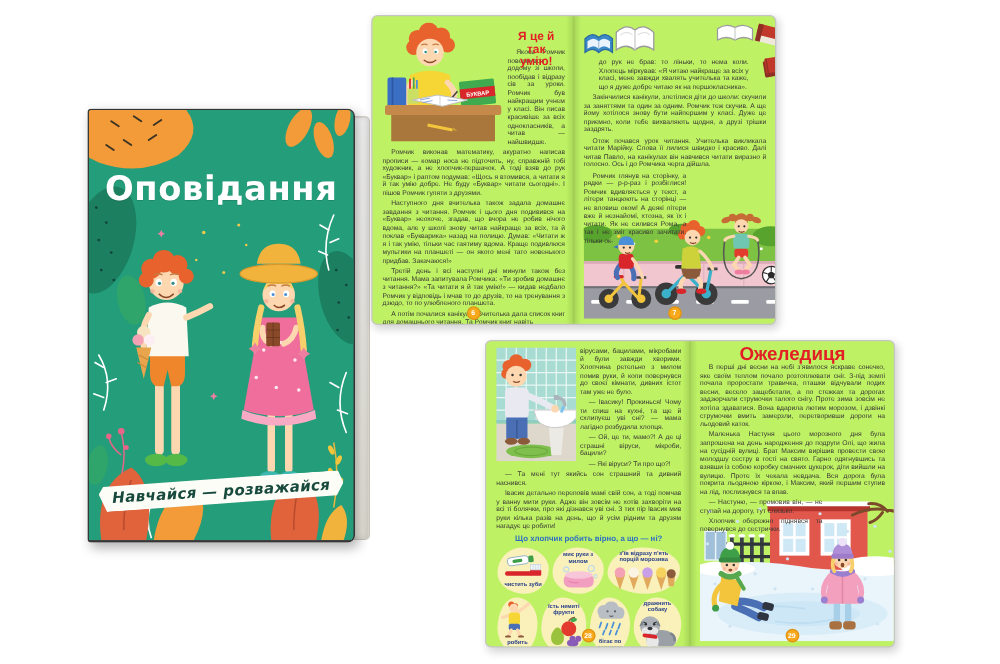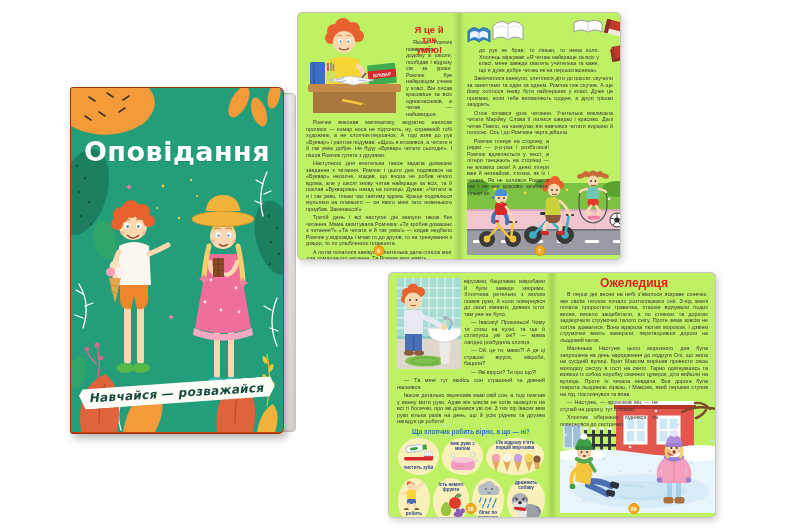--- a/index.html
+++ b/index.html
@@ -4,21 +4,21 @@
 <style>
   html,body{margin:0;padding:0;background:#fff;}
   .stage{position:relative;width:800px;height:531px;background:#ffffff;overflow:hidden;
          font-family:"Liberation Sans",sans-serif;}
 
   
   .cover-wrap{position:absolute;left:70px;top:87px;width:226px;height:348px;}
   .cover-pages{position:absolute;right:0;top:6px;width:16px;height:337px;
     background:linear-gradient(180deg,#ffffff,#eceadf);border:1px solid #c9c4ba;
     border-radius:2px 4px 4px 2px;box-shadow:inset -3px 0 4px rgba(0,0,0,.14);}
-  .cover-front{position:absolute;left:0;top:0;width:212px;height:345px;background:#c2410c;
+  .cover-front{position:absolute;left:0;top:0;width:212px;height:345px;background:#404040;
     border-radius:3px 6px 6px 3px;overflow:hidden;border:1px solid rgba(0,0,0,.18);
     box-shadow:3px 4px 9px rgba(0,0,0,.30);}
   .cover-art{position:absolute;inset:0;}
   .cover-title1{position:absolute;left:0;right:0;top:48px;text-align:center;color:#fff;
     font-family:"DejaVu Sans",sans-serif;font-weight:bold;font-size:27px;letter-spacing:.5px;
     text-shadow:0 1px 0 rgba(0,0,0,.12);}
   .cover-title2{position:absolute;left:0;right:0;top:84px;text-align:center;color:#fff;
     font-family:"DejaVu Sans",sans-serif;font-weight:bold;font-size:21px;letter-spacing:1px;}
   .ribbon{position:absolute;left:8px;top:294px;width:196px;height:22px;background:#fdfdf8;
     transform:rotate(-3.5deg);display:flex;align-items:center;justify-content:center;
@@ -67,21 +67,21 @@
   .icon-row{display:flex;justify-content:space-between;align-items:stretch;margin:0 1px 3px 1px;gap:3px;}
   .blob{background:#faf0ba;border-radius:48% 52% 46% 54% / 55% 46% 54% 45%;
     display:flex;flex-direction:column;align-items:center;justify-content:center;
     padding:2px 3px;box-sizing:border-box;flex:1;}
   .blob .lbl{font-size:4.6px;line-height:5.2px;font-weight:bold;color:#27408b;text-align:center;}
   .blob svg{display:block;}
   .blob .lbl{margin-top:1px;}
   .blob.top .lbl{order:-1;margin-top:0;margin-bottom:1px;}
 
   
-  .p29-title{font-size:12px;line-height:11px;margin-bottom:2px;}
+  .p29-title{font-size:15px;line-height:11px;margin-bottom:2px;}
   .winter-illu{position:absolute;left:0;right:0;bottom:0;height:112px;z-index:1;}
   .pg29-text{position:relative;z-index:2;}
   .dlg{width:98px;}
 </style>
 </head>
 <body>
 
 <div class="stage">
 
   <div class="cover-wrap">

